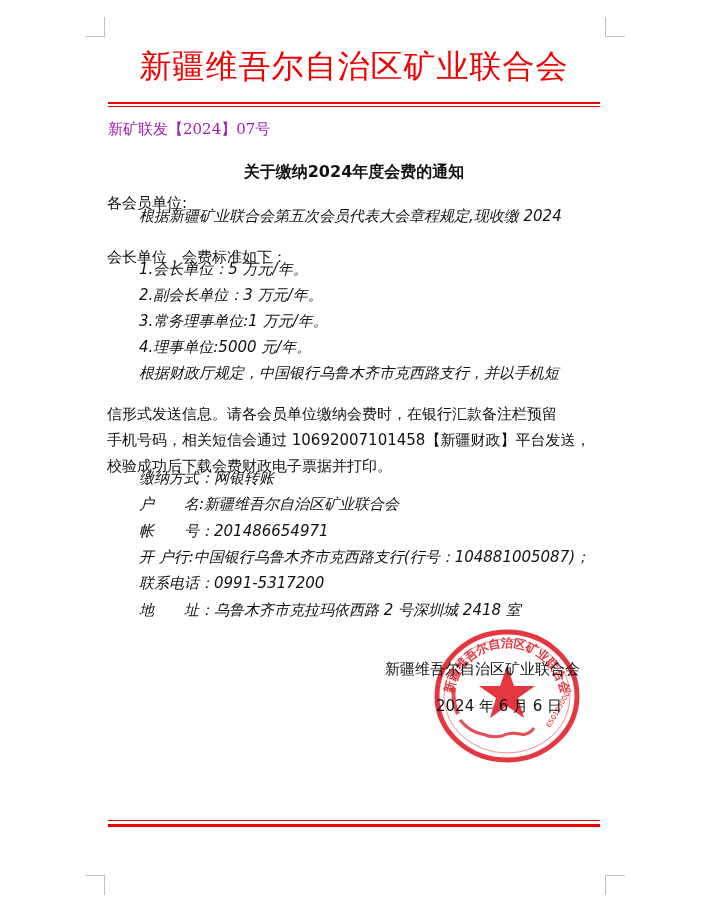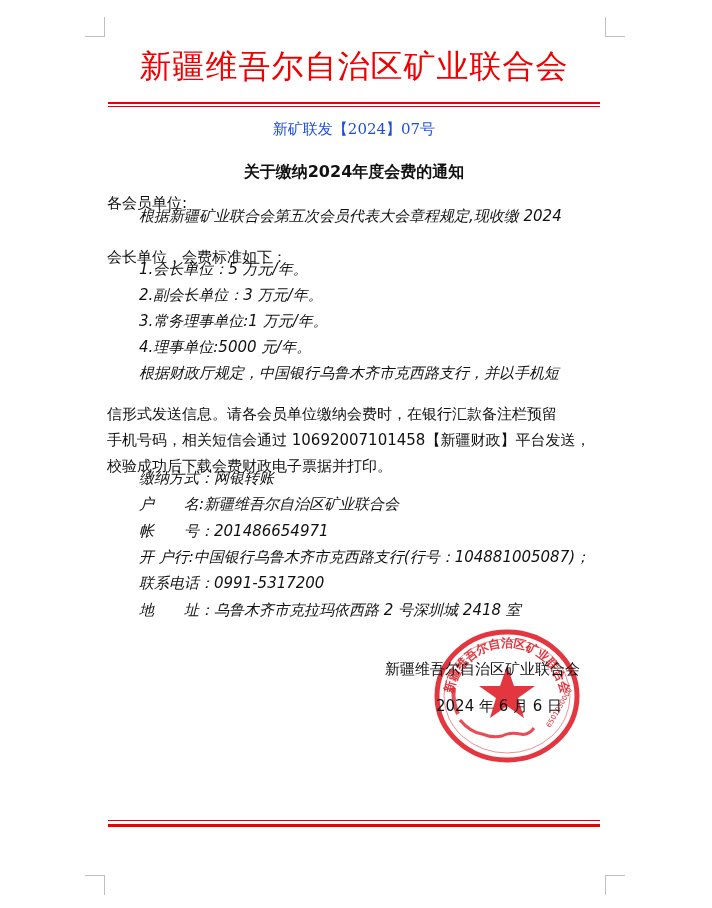--- a/index.html
+++ b/index.html
@@ -13,22 +13,22 @@
 
   .org-title { position: absolute; left: 108px; width: 492px; top: 46px; text-align: center;
                color: #f00000; font-family: "DejaVu Serif", "Liberation Serif", serif;
                font-size: 32px; letter-spacing: 1px; line-height: 40px; }
   .rule { position: absolute; left: 108px; width: 492px; background: #ee0000; }
   .rule-top-thick { top: 102px; height: 2px; }
   .rule-top-thin { top: 106px; height: 1px; }
   .rule-bot-thin { top: 820px; height: 1px; }
   .rule-bot-thick { top: 824px; height: 3px; }
 
-  .doc-number { position: absolute; left: 108px; width: 492px; top: 120px; text-align: center;
-                font-family: "DejaVu Serif", "Liberation Serif", serif; font-size: 15px; color: #1d4ed8; }
+  .doc-number { position: absolute; left: 108px; width: 492px; top: 120px; 
+                font-family: "DejaVu Serif", "Liberation Serif", serif; font-size: 15px; color: #a21caf; }
   .notice-title { position: absolute; left: 108px; width: 492px; top: 150px; text-align: center;
                   font-size: 16px; font-weight: bold; color: #111; margin-top: 12px; }
 
   .line { position: absolute; font-size: 15px; line-height: 20px; white-space: nowrap; color: #111; }
   .l0 { left: 107px; margin-top: 15px; }
   .l1 { left: 139px; font-style: italic; }
   .sign-org { position: absolute; left: 385px; top: 660px; font-size: 15px; color: #111; }
   .sign-date { position: absolute; left: 436px; top: 697px; font-size: 15px; color: #111; }
 
   .stamp { position: absolute; left: 432px; top: 628px; width: 150px; height: 136px; }

